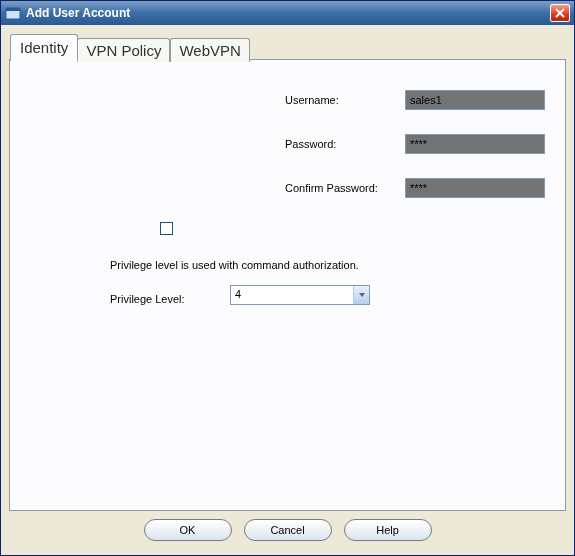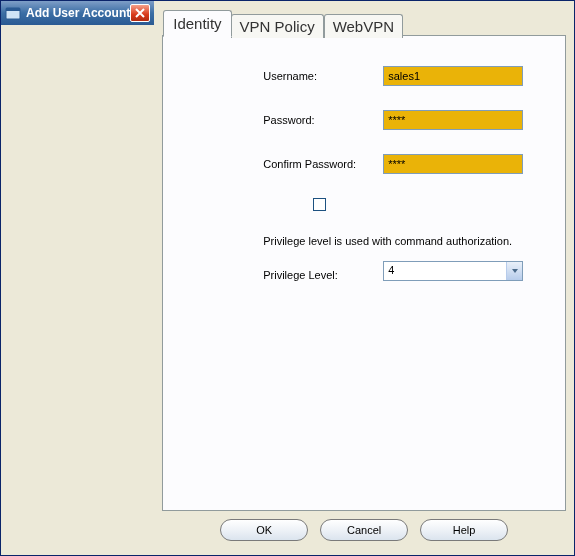--- a/index.html
+++ b/index.html
@@ -9,21 +9,21 @@
     font-family: Tahoma, Arial, sans-serif;
     font-size: 11px;
     background: #fff;
   }
   .window {
     width: 575px;
     height: 556px;
     border: 1px solid #0a246a;
     background: #ece9d8;
     display: flex;
-    flex-direction: row;
+    flex-direction: column;
     box-shadow: 0 0 4px rgba(0,0,0,0.3);
   }
   .titlebar {
     height: 24px;
     background: linear-gradient(to bottom, #7e9ec7 0%, #3b6ea5 50%, #2a5a93 100%);
     display: flex;
     align-items: center;
     padding: 0 4px;
     color: #fff;
     font-weight: bold;
@@ -96,30 +96,31 @@
     background: #fcfcfe;
     position: relative;
     z-index: 1;
     padding: 30px 20px 10px 20px;
   }
   .form-row {
     display: flex;
     align-items: center;
     margin-bottom: 24px;
     padding-left: 80px;
+    justify-content: flex-end;
   }
   .form-row .lbl { width: 120px; color: #000; }
   .text-input {
     width: 140px;
     height: 20px;
     border: 1px solid #7f9db9;
     padding: 2px 4px;
     font-family: inherit;
     font-size: 11px;
-    background: #eab308;
+    background: #737373;
   }
   .check-row {
     display: flex;
     align-items: center;
     padding-left: 130px;
     margin-bottom: 24px;
   }
   .checkbox {
     width: 13px;
     height: 13px;

